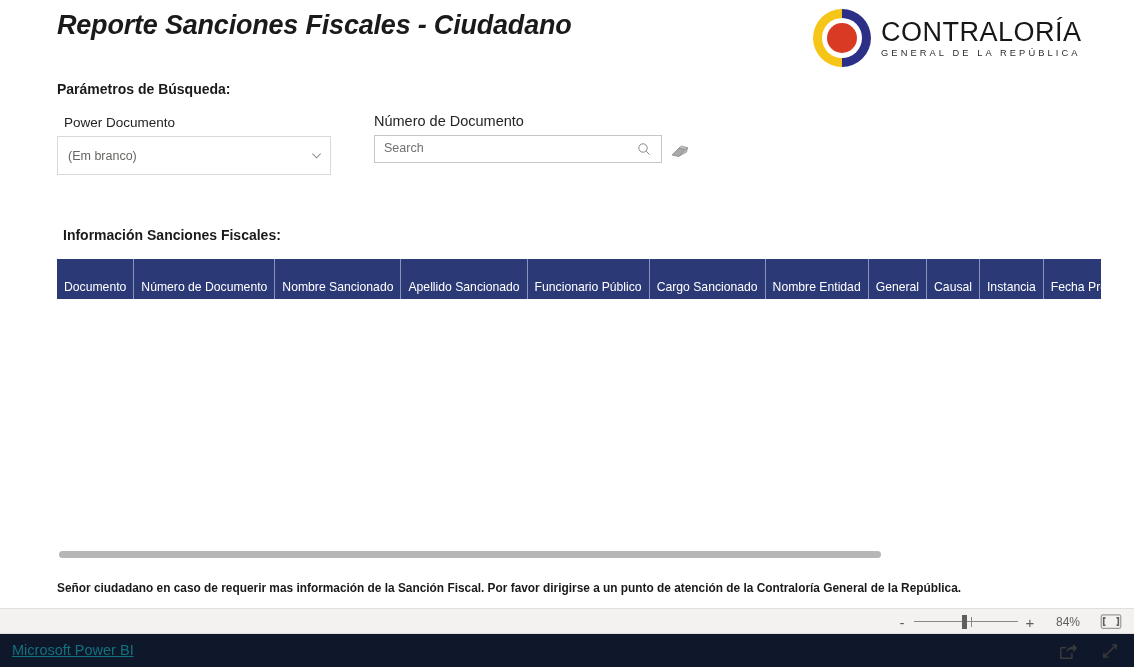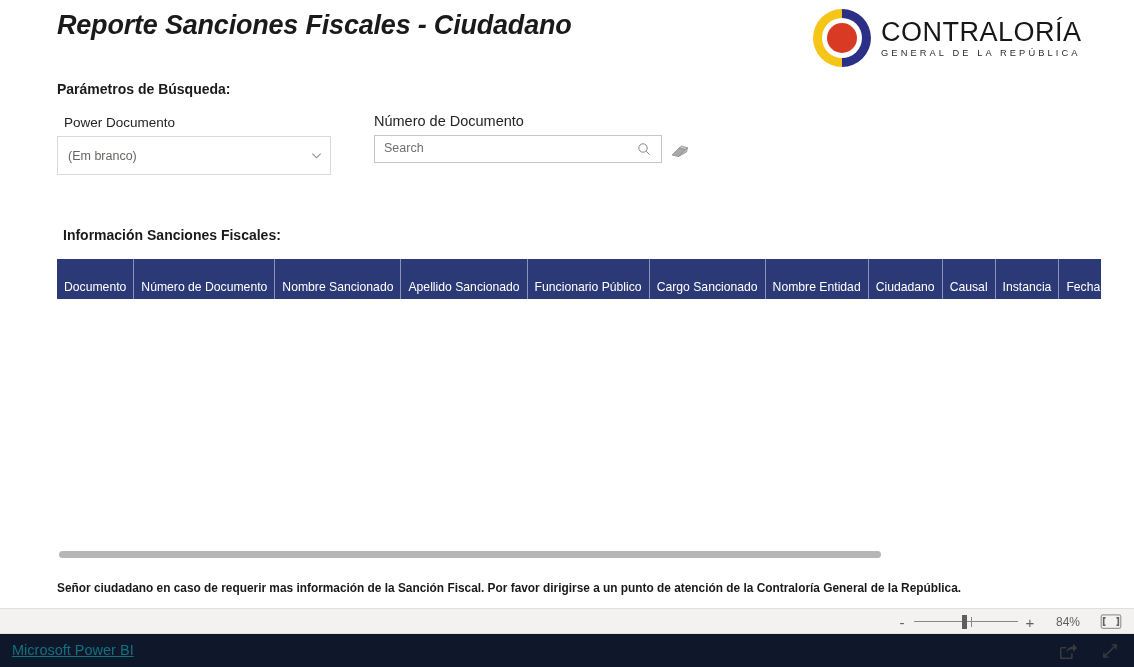--- a/index.html
+++ b/index.html
@@ -416,21 +416,21 @@
     <table id="sanciones-table">
       <thead>
         <tr id="table-header-row">
             <th style="width: 76px;">Documento</th>
             <th style="width: 132px;">Número de Documento</th>
             <th style="width: 114px;">Nombre Sancionado</th>
             <th style="width: 117px;">Apellido Sancionado</th>
             <th style="width: 110px;">Funcionario Público</th>
             <th style="width: 107px;">Cargo Sancionado</th>
             <th style="width: 95px;">Nombre Entidad</th>
-            <th style="width: 63px;">Ciudadano</th>
+            <th style="width: 63px;">General</th>
             <th style="width: 51px;">Causal</th>
             <th style="width: 65px;">Instancia</th>
             <th style="width: 106px;">Fecha Providencia</th>
           </tr>
       </thead>
       <tbody id="table-body"></tbody>
     </table>
   </div>
 
   <div id="table-hscrollbar">

